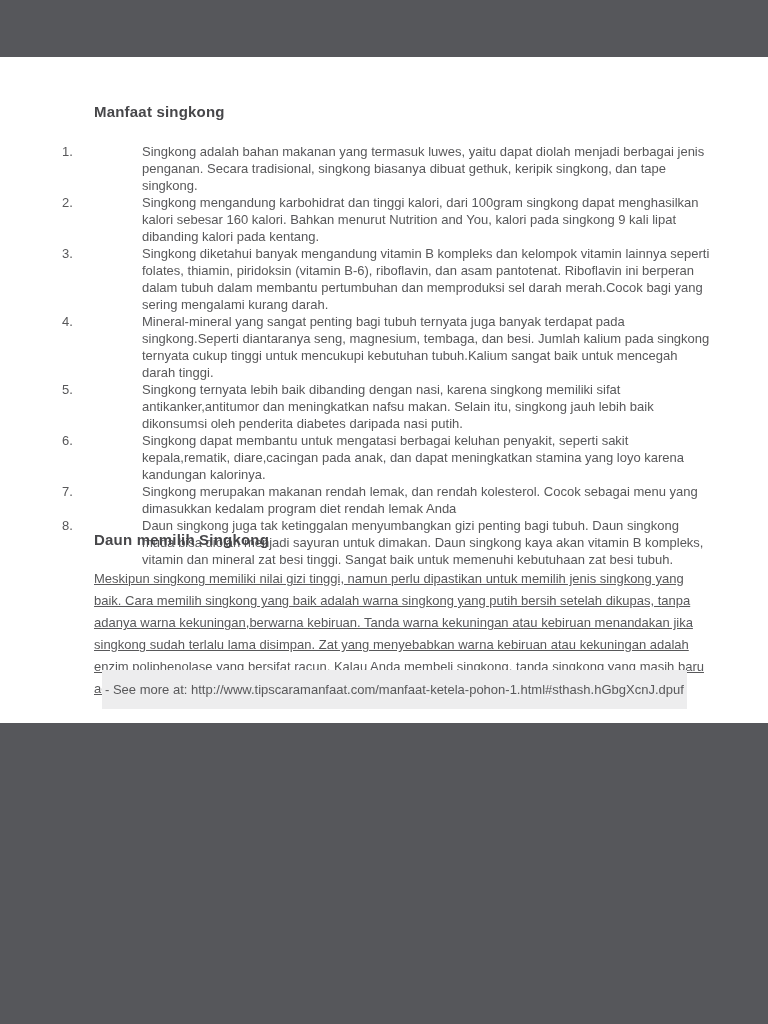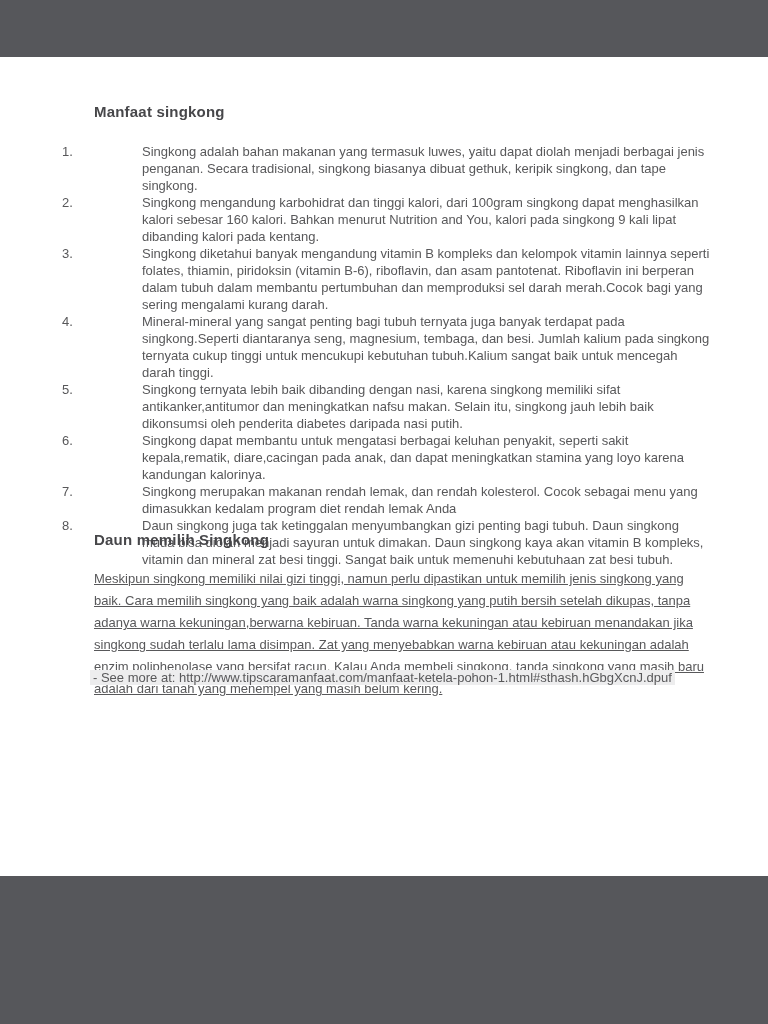--- a/index.html
+++ b/index.html
@@ -20,21 +20,21 @@
     width: 768px;
     background: #56575b;
   }
   .letterbox.top { top: 0; height: 57px; }
   .letterbox.bottom { top: 966px; height: 58px; }
   .page {
     position: absolute;
     top: 57px;
     left: 0;
     width: 768px;
-    height: 819px;
+    height: 666px;
     background: #ffffff;
   }
   .doc-title {
     position: absolute;
     left: 94px;
     top: 45px;
     font-size: 15px;
     font-weight: bold;
     color: #47474a;
     letter-spacing: 0.2px;
@@ -76,27 +76,27 @@
     left: 94px;
     top: 511px;
     width: 618px;
     font-size: 13px;
     line-height: 22px;
     color: #58585a;
     text-decoration: underline;
   }
   .see-more {
     position: absolute;
-    left: 90px;
+    left: 102px;
     top: 613px;
     font-size: 13px;
     line-height: 15px;
     color: #58585a;
     background: #ededee;
-    padding: 0 3px;
+    padding: 12px 3px;
     white-space: nowrap;
   }
 </style>
 </head>
 <body>
 
 <div class="letterbox top"></div>
 <div class="letterbox bottom"></div>
 
 <div class="page">

